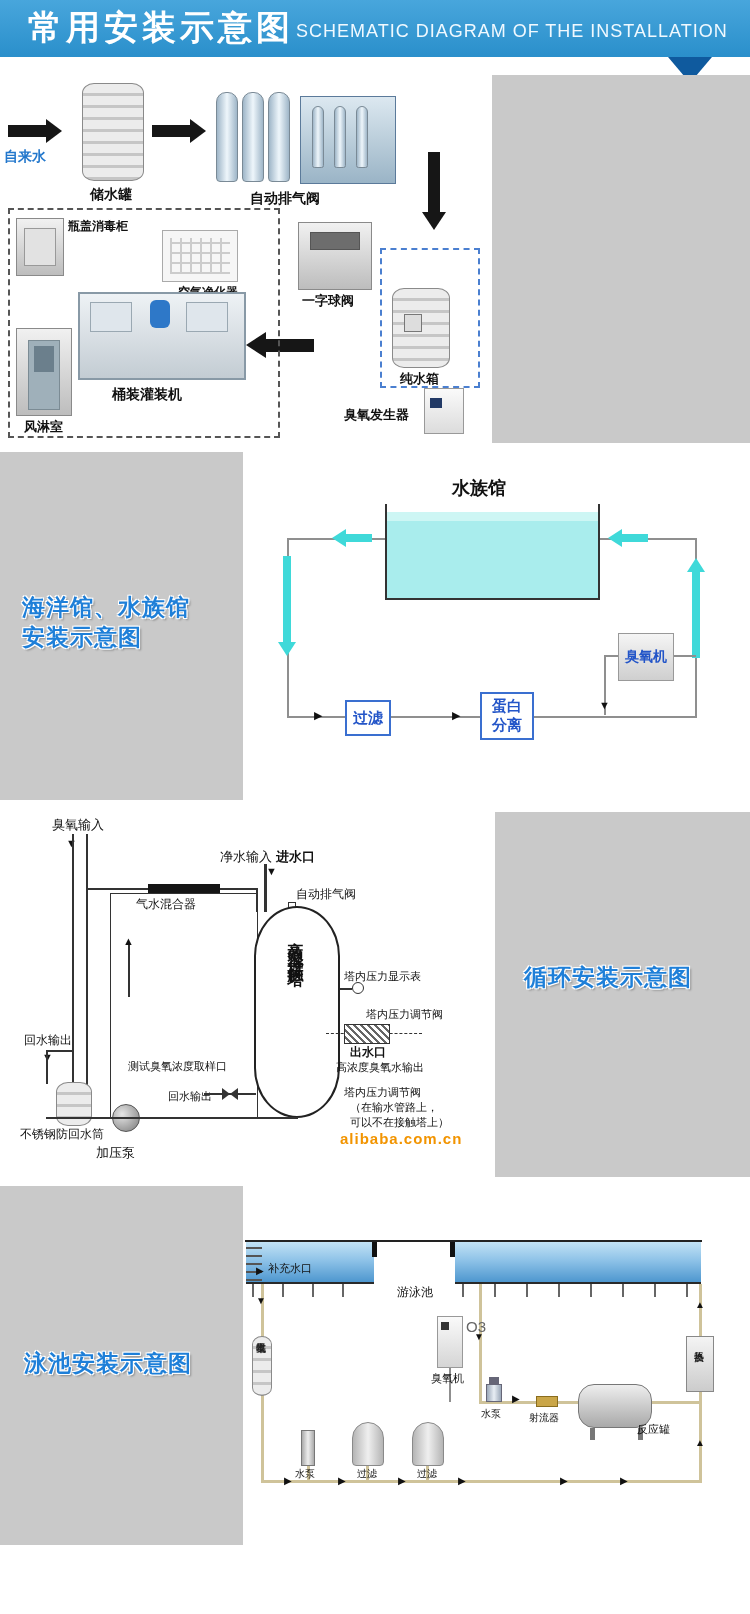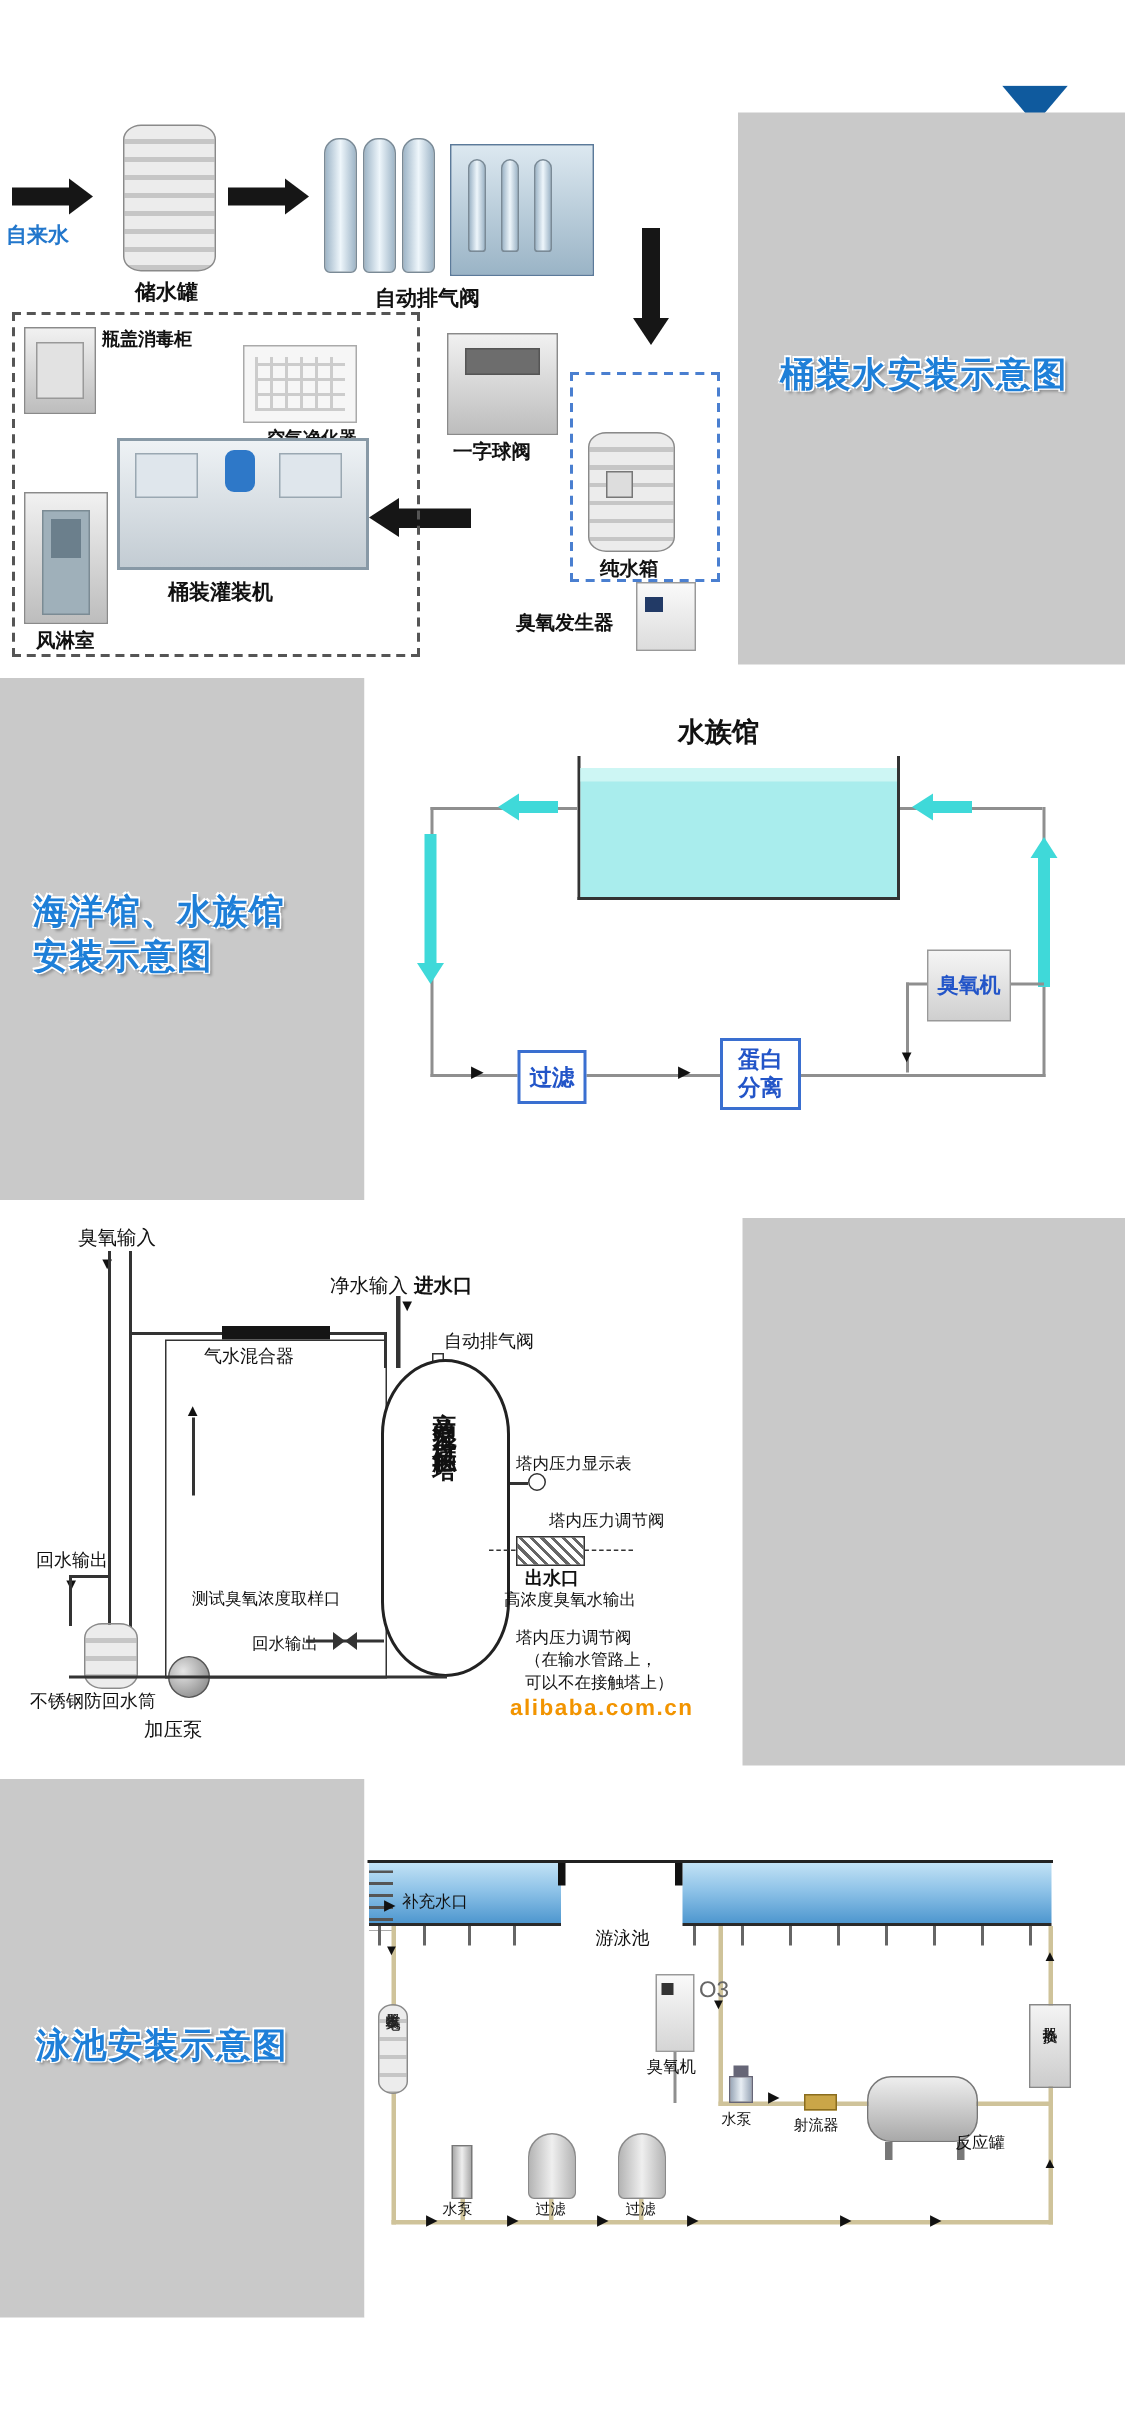--- a/index.html
+++ b/index.html
@@ -30,25 +30,28 @@
   .ga { position:absolute; font-size:11px; line-height:1; color:#111; }
   .dashbox { position:absolute; border:2px dashed #555; }
   .dashbox-blue { position:absolute; border:2px dashed #4a7fd0; }
   .hatch { position:absolute; border:1px solid #333; background:repeating-linear-gradient(45deg,#fff 0 3px,#666 3px 5px); }
 </style>
 </head>
 <body>
 
 <div id="page">
 
+  <div class="abs" style="left:0;top:0;width:750px;height:57px;background:linear-gradient(180deg,#48a6dc,#2a8fcb);">
+    <div class="abs" style="left:28px;top:5px;font-size:34px;font-weight:bold;color:#fff;letter-spacing:4px;white-space:nowrap;">常用安装示意图</div>
+    <div class="abs" style="left:296px;top:21px;font-size:18px;color:#f0f9ff;letter-spacing:1px;white-space:nowrap;">SCHEMATIC DIAGRAM OF THE INSTALLATION</div>
+  </div>
   <div class="abs" style="left:668px;top:57px;width:44px;height:26px;background:#0f5a9e;clip-path:polygon(0 0,100% 0,50% 100%);"></div>
 
   <div class="panel-white" style="left:0;top:75px;width:492px;height:368px;"></div>
   <div class="panel-gray" style="left:492px;top:75px;width:258px;height:368px;"></div>
-  <div class="sec-title" style="left:520px;top:234px;">桶装水安装示意图</div>
 
   <div class="bk-shaft" style="left:8px;top:125px;width:38px;height:12px;"></div>
   <div class="bk-head" style="left:46px;top:119px;border-left:16px solid #161616;border-top:12px solid transparent;border-bottom:12px solid transparent;"></div>
   <div class="lbl b" style="left:4px;top:148px;font-size:14px;color:#2277cc;">自来水</div>
 
   <div class="cylv" style="left:82px;top:83px;width:62px;height:98px;"></div>
   <div class="lbl b" style="left:90px;top:186px;font-size:14px;">储水罐</div>
 
   <div class="bk-shaft" style="left:152px;top:125px;width:38px;height:12px;"></div>
   <div class="bk-head" style="left:190px;top:119px;border-left:16px solid #161616;border-top:12px solid transparent;border-bottom:12px solid transparent;"></div>
@@ -137,20 +140,21 @@
   </div>
 
   <div class="abs" style="left:618px;top:633px;width:56px;height:48px;border:1px solid #999;background:linear-gradient(180deg,#f5f5f5,#cfcfcf);color:#2355c8;font-weight:bold;font-size:14px;display:flex;align-items:center;justify-content:center;">臭氧机</div>
   <div class="pipe" style="left:674px;top:655px;width:22px;height:2px;"></div>
   <div class="pipe" style="left:604px;top:655px;width:14px;height:2px;"></div>
   <div class="pipe" style="left:604px;top:655px;width:2px;height:60px;"></div>
   <div class="ga" style="left:599px;top:700px;">▼</div>
 
   <div class="panel-white" style="left:0;top:812px;width:495px;height:365px;"></div>
   <div class="panel-gray" style="left:495px;top:812px;width:255px;height:365px;"></div>
+  <div class="sec-title" style="left:524px;top:962px;">循环安装示意图</div>
 
   <div class="lbl" style="left:52px;top:818px;">臭氧输入</div>
   <div class="ga" style="left:66px;top:838px;">▼</div>
   <div class="pipe2" style="left:72px;top:834px;width:2px;height:284px;"></div>
   <div class="pipe2" style="left:86px;top:834px;width:2px;height:284px;"></div>
   <div class="pipe2" style="left:86px;top:888px;width:64px;height:2px;"></div>
 
   <div class="abs" style="left:148px;top:884px;width:72px;height:9px;background:#151515;"></div>
   <div class="lbl" style="left:136px;top:898px;font-size:12px;text-align:center;">气水混合器</div>
   <div class="abs" style="left:110px;top:893px;width:148px;height:226px;border:1.5px solid #333;"></div>

